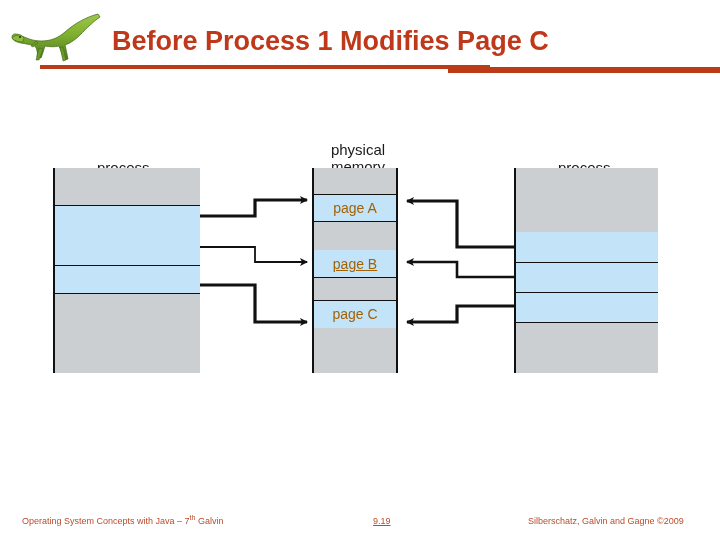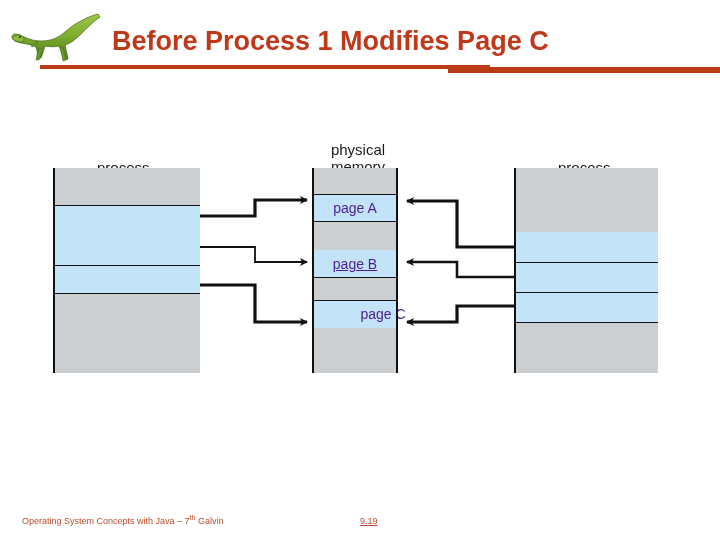--- a/index.html
+++ b/index.html
@@ -113,21 +113,21 @@
     background: #111111;
   }
 
   .page-label {
     position: absolute;
     left: 0;
     width: 100%;
     text-align: center;
     font-family: "Liberation Sans", sans-serif;
     font-size: 14px;
-    color: #4c1d95;
+    color: #a16207;
     pointer-events: none;
   }
 
   #arrows {
     position: absolute;
     left: 0;
     top: 0;
     width: 720px;
     height: 540px;
     pointer-events: none;
@@ -136,21 +136,21 @@
   
   .footer {
     position: absolute;
     bottom: 8px;
     font-family: "Liberation Sans", sans-serif;
     font-size: 9px;
     color: #BB4B2A;
     white-space: nowrap;
   }
   #footer-left  { left: 22px;  bottom: 14px; }
-  #footer-center{ left: 360px; bottom: 14px; text-decoration: underline; }
+  #footer-center{ left: 373px; bottom: 14px; text-decoration: underline; }
   #footer-right { left: 528px; bottom: 14px; }
   .footer sup { font-size: 7px; }
 </style>
 </head>
 <body>
 
 <div id="slide">
 
   <div id="dino-logo">
     <svg viewBox="0 0 96 60" width="96" height="60" aria-hidden="true">
@@ -212,21 +212,21 @@
       <div class="band gray" style="top:0px;   height:26px;"></div>
       <div class="band blue sep-top sep-bot" style="top:26px;  height:28px;"></div>
       <div class="band gray" style="top:54px;  height:28px;"></div>
       <div class="band blue sep-bot" style="top:82px;  height:28px;"></div>
       <div class="band gray" style="top:110px; height:22px;"></div>
       <div class="band blue sep-top" style="top:132px; height:28px;"></div>
       <div class="band gray" style="top:160px; height:45px;"></div>
 
       <div class="page-label" style="top:32px;">page A</div>
       <div class="page-label" style="top:88px;text-decoration:underline;">page B</div>
-      <div class="page-label" style="top:138px;margin-left:28px;">page C</div>
+      <div class="page-label" style="top:138px;">page C</div>
 
       <div class="col-left-edge"></div>
       <div class="col-right-edge"></div>
     </div>
 
     <div class="mem-col" style="left:514px; top:168px; width:144px; height:205px;">
       <div class="band gray" style="top:0px;   height:64px;"></div>
       <div class="band blue" style="top:64px;  height:30px;"></div>
       <div class="band blue sep-top" style="top:94px;  height:30px;"></div>
       <div class="band blue sep-top" style="top:124px; height:30px;"></div>
@@ -256,14 +256,15 @@
 
       <polyline points="514,306 457,306 457,322 407,322" fill="none" stroke="#111111" stroke-width="3.2" marker-end="url(#arrL)"></polyline>
     </svg>
 
   </div>
 
   <div class="footer" id="footer-left">
     <span>Operating System Concepts with Java – 7</span><sup>th</sup><span> Galvin</span>
   </div>
   <div class="footer" id="footer-center">9.19</div>
+  <div class="footer" id="footer-right">Silberschatz, Galvin and Gagne ©2009</div>
 
 </div>
 
 </body></html>

